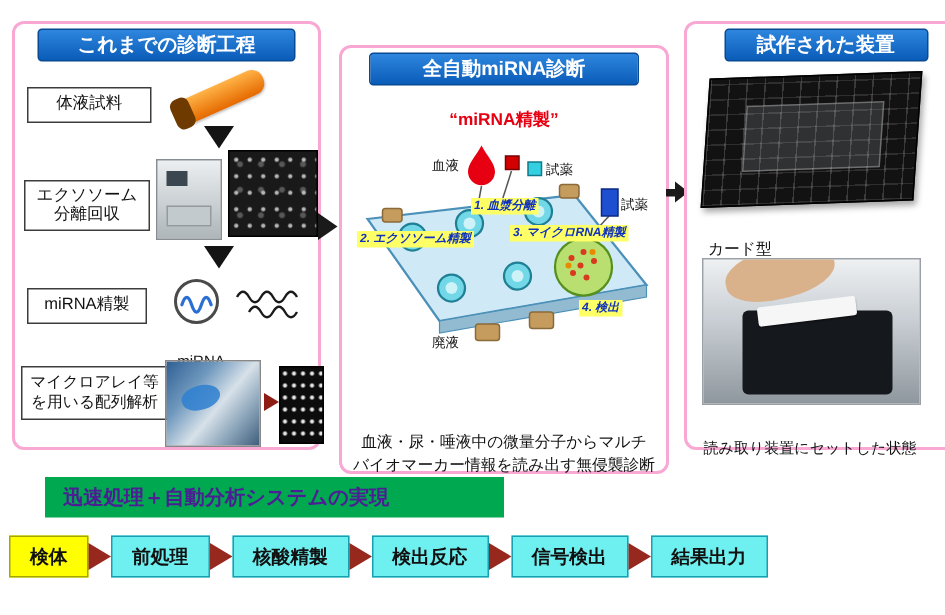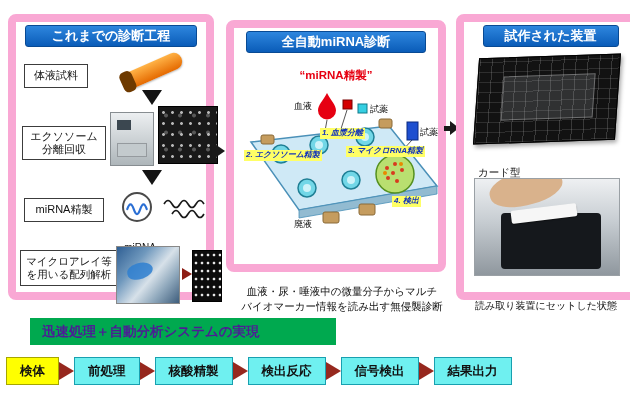--- a/index.html
+++ b/index.html
@@ -1,21 +1,21 @@
 <!DOCTYPE html>
 <html><head>
 <meta charset="utf-8">
 <style>
   * { margin:0; padding:0; box-sizing:border-box; }
   html,body { background:#fff; }
   body { font-family:"Liberation Sans","DejaVu Sans",sans-serif; color:#111; }
   .page { position:relative; width:630px; height:410px; background:#fff; overflow:hidden; }
 
   
-  .panel { position:absolute; border:8px solid #f9a8d4; border-radius:8px; background:#fff; }
+  .panel { position:absolute; border:2px solid #f9a8d4; border-radius:8px; background:#fff; }
   .panel-header { position:absolute; top:3px; left:50%; transform:translateX(-50%);
     height:22px; line-height:20px; background:linear-gradient(180deg,#2e86de,#0a5cb8);
     color:#fff; font-size:13px; font-weight:bold; text-align:center;
     border:1px solid #084a94; border-radius:3px; white-space:nowrap; }
   .step-box { position:absolute; display:flex; align-items:center; justify-content:center;
     background:#fff; border:1.5px solid #3c3c3c; font-size:11px; line-height:1.2; text-align:center; }
   .pre { white-space:pre-line; }
   .cap { position:absolute; font-size:10.5px; color:#111; line-height:1.3;margin-top:18px; }
 
   
@@ -91,21 +91,21 @@
     border-left:15px solid #96281e; }
 </style>
 </head>
 <body>
 
 <div class="page">
 
   <section class="panel" style="left:8px; top:14px; width:206px; height:286px;">
     <div class="panel-header" style="width:172px;">これまでの診断工程</div>
 
-    <div class="step-box pre" style="left:8px; top:42px; width:64px; height:24px;">体液試料</div>
+    <div class="step-box pre" style="left:8px; top:42px; width:83px; height:24px;">体液試料</div>
     <div class="step-box pre" style="left:6px; top:104px; width:84px; height:34px;">エクソソーム
 分離回収</div>
     <div class="step-box pre" style="left:8px; top:176px; width:80px; height:24px;">miRNA精製</div>
     <div class="step-box pre" style="left:4px; top:228px; width:98px; height:36px; font-size:10.5px;">マイクロアレイ等
 を用いる配列解析</div>
 
     <div class="tube" style="left:106px; top:40px;"></div>
     <div class="down-arrow" style="left:126px; top:68px;"></div>
     <div class="instrument" style="left:94px; top:90px;"></div>
     <div class="tem" style="left:142px; top:84px;"></div>
@@ -122,21 +122,21 @@
       <path d="M10 18 q4 -7 8 0 t8 0 t8 0 t8 0" fill="none" stroke="#1a1a1a" stroke-width="1.6"></path>
     </svg>
 
     <div class="photo-lab" style="left:100px; top:224px;"></div>
     <div class="mini-arrow-right" style="left:166px; top:246px;"></div>
     <div class="photo-array" style="left:176px; top:228px;"></div>
   </section>
 
   <div class="arrow-lc" style="left:212px; top:142px;"></div>
 
-  <section class="panel" style="left:226px; top:20px; width:220px; height:252px;">
+  <section class="panel" style="left:226px; top:30px; width:220px; height:286px;">
     <div class="panel-header" style="width:180px;">全自動miRNA診断</div>
     <div class="subtitle-red">“miRNA精製”</div>
 
     <svg viewBox="0 0 206 148" style="position:absolute; left:5px; top:60px; width:206px; height:148px;">
       <line x1="88" y1="32" x2="84" y2="54" stroke="#555" stroke-width="1"></line>
       <line x1="108" y1="22" x2="101" y2="44" stroke="#555" stroke-width="1"></line>
       <line x1="173" y1="52" x2="162" y2="64" stroke="#555" stroke-width="1"></line>
       <polygon points="12,54 150,38 198,98 60,122" fill="#cfe9f6" stroke="#4a90b8" stroke-width="1.5"></polygon>
       <polygon points="60,122 198,98 198,106 60,130" fill="#92bbd1" stroke="#4a90b8" stroke-width="0.8"></polygon>
       <rect x="22" y="47" width="13" height="9" rx="2" fill="#c59c5e" stroke="#8a6a38"></rect>

